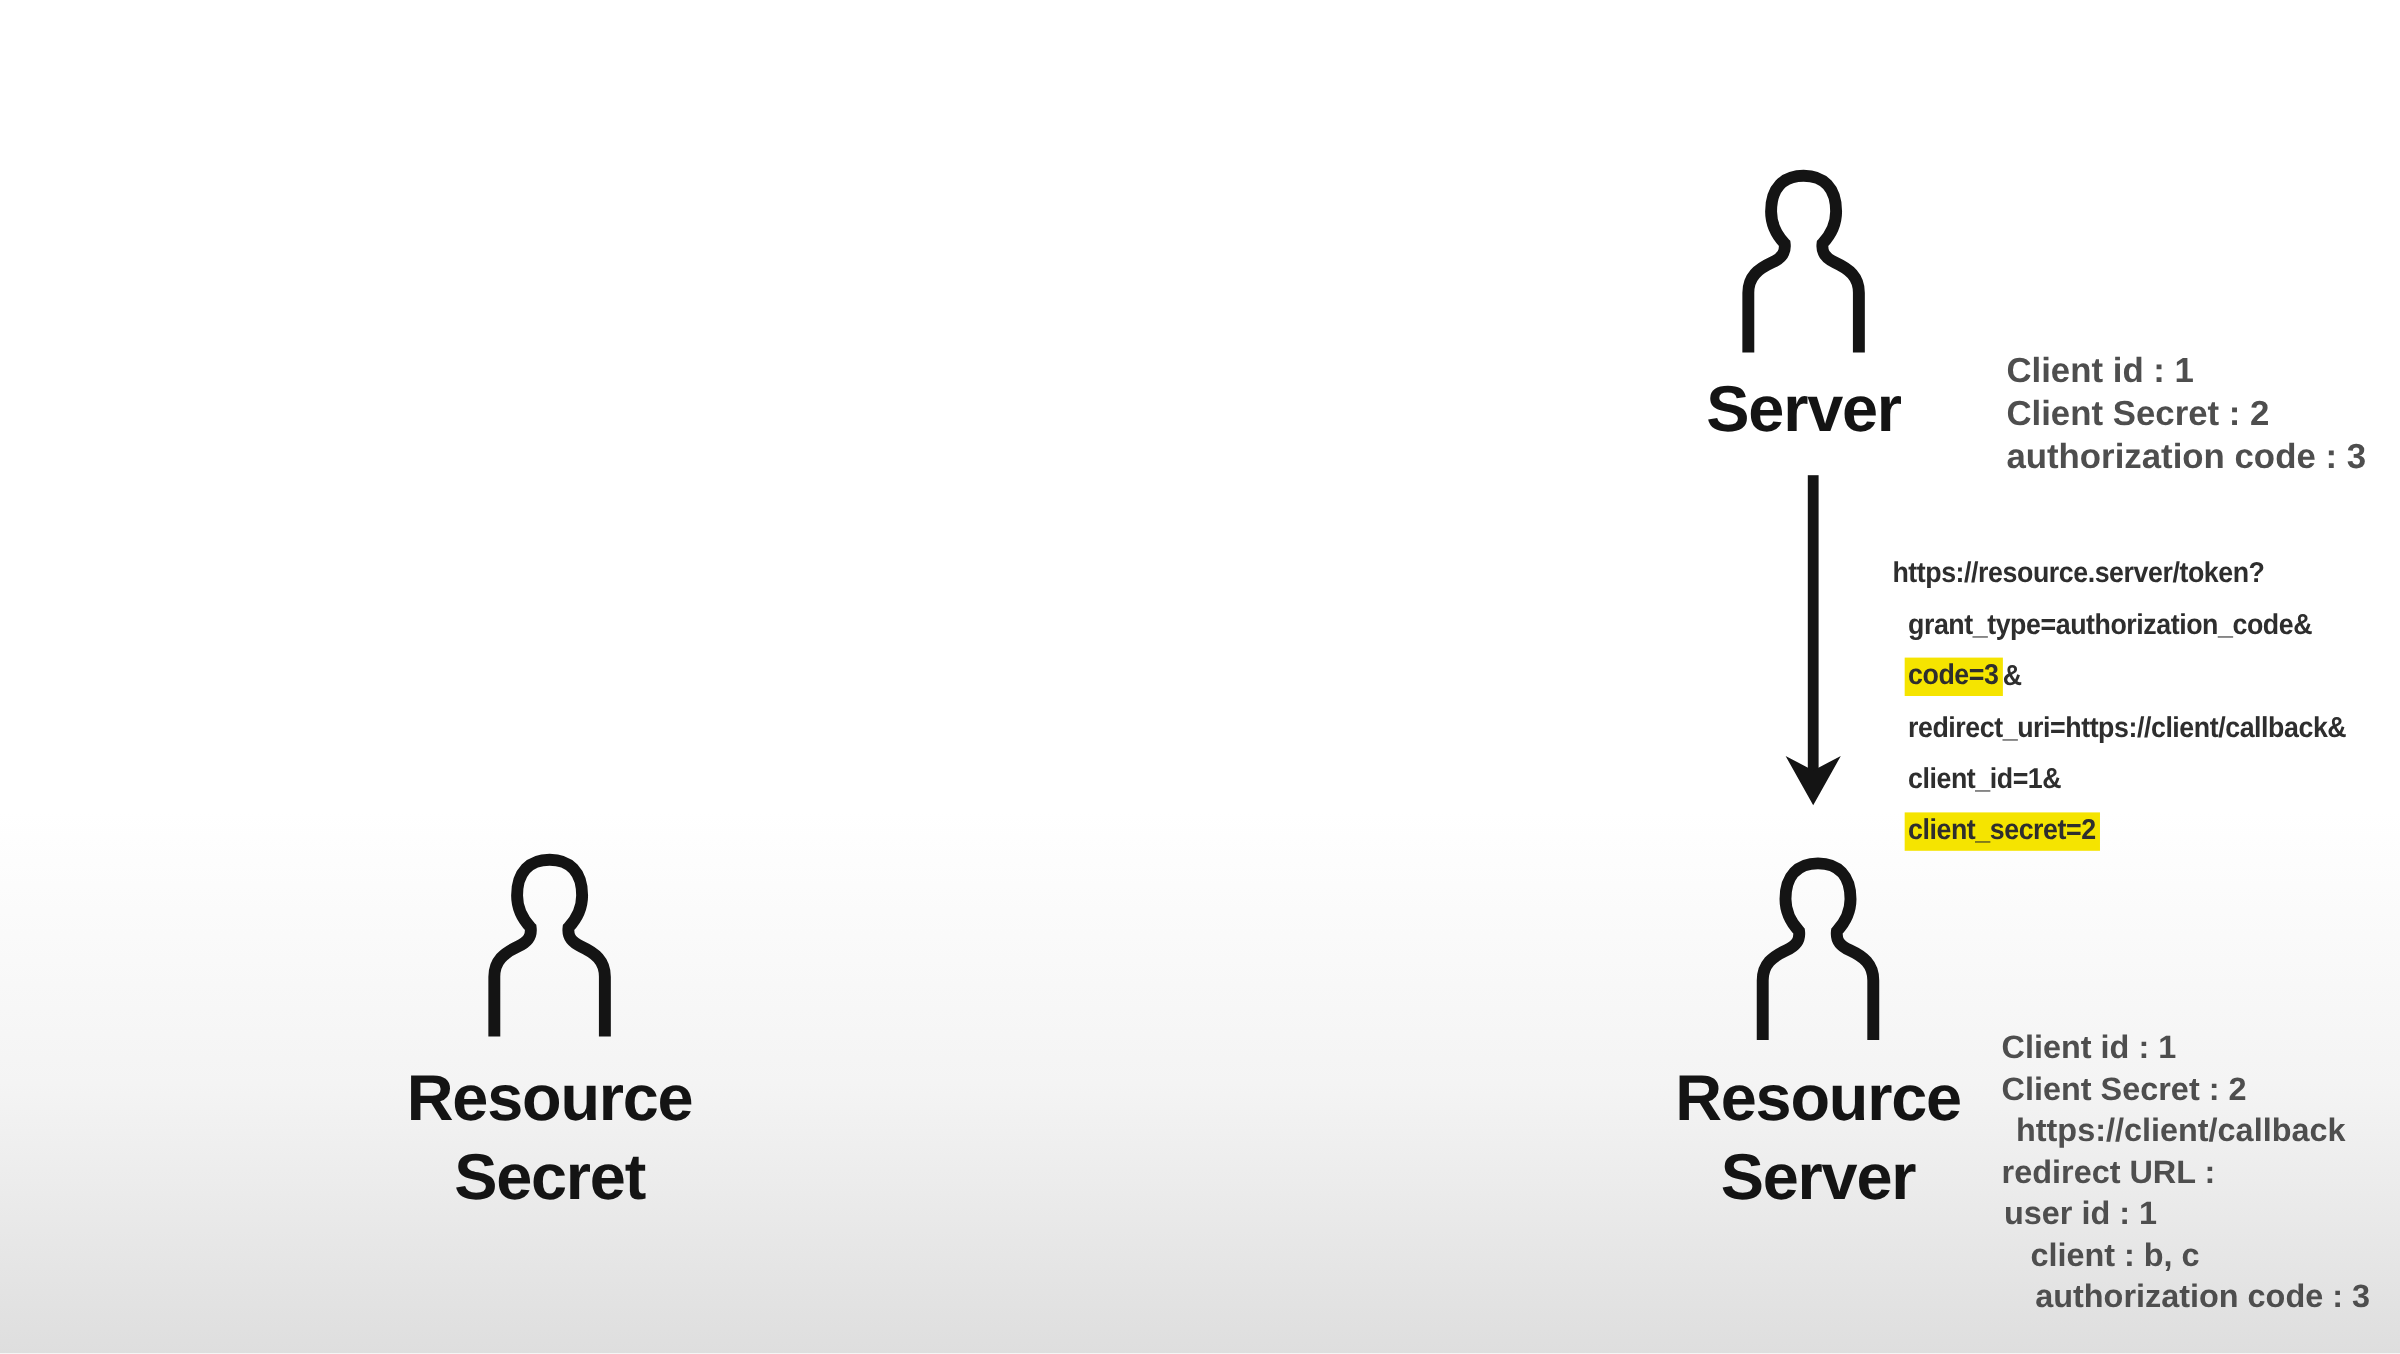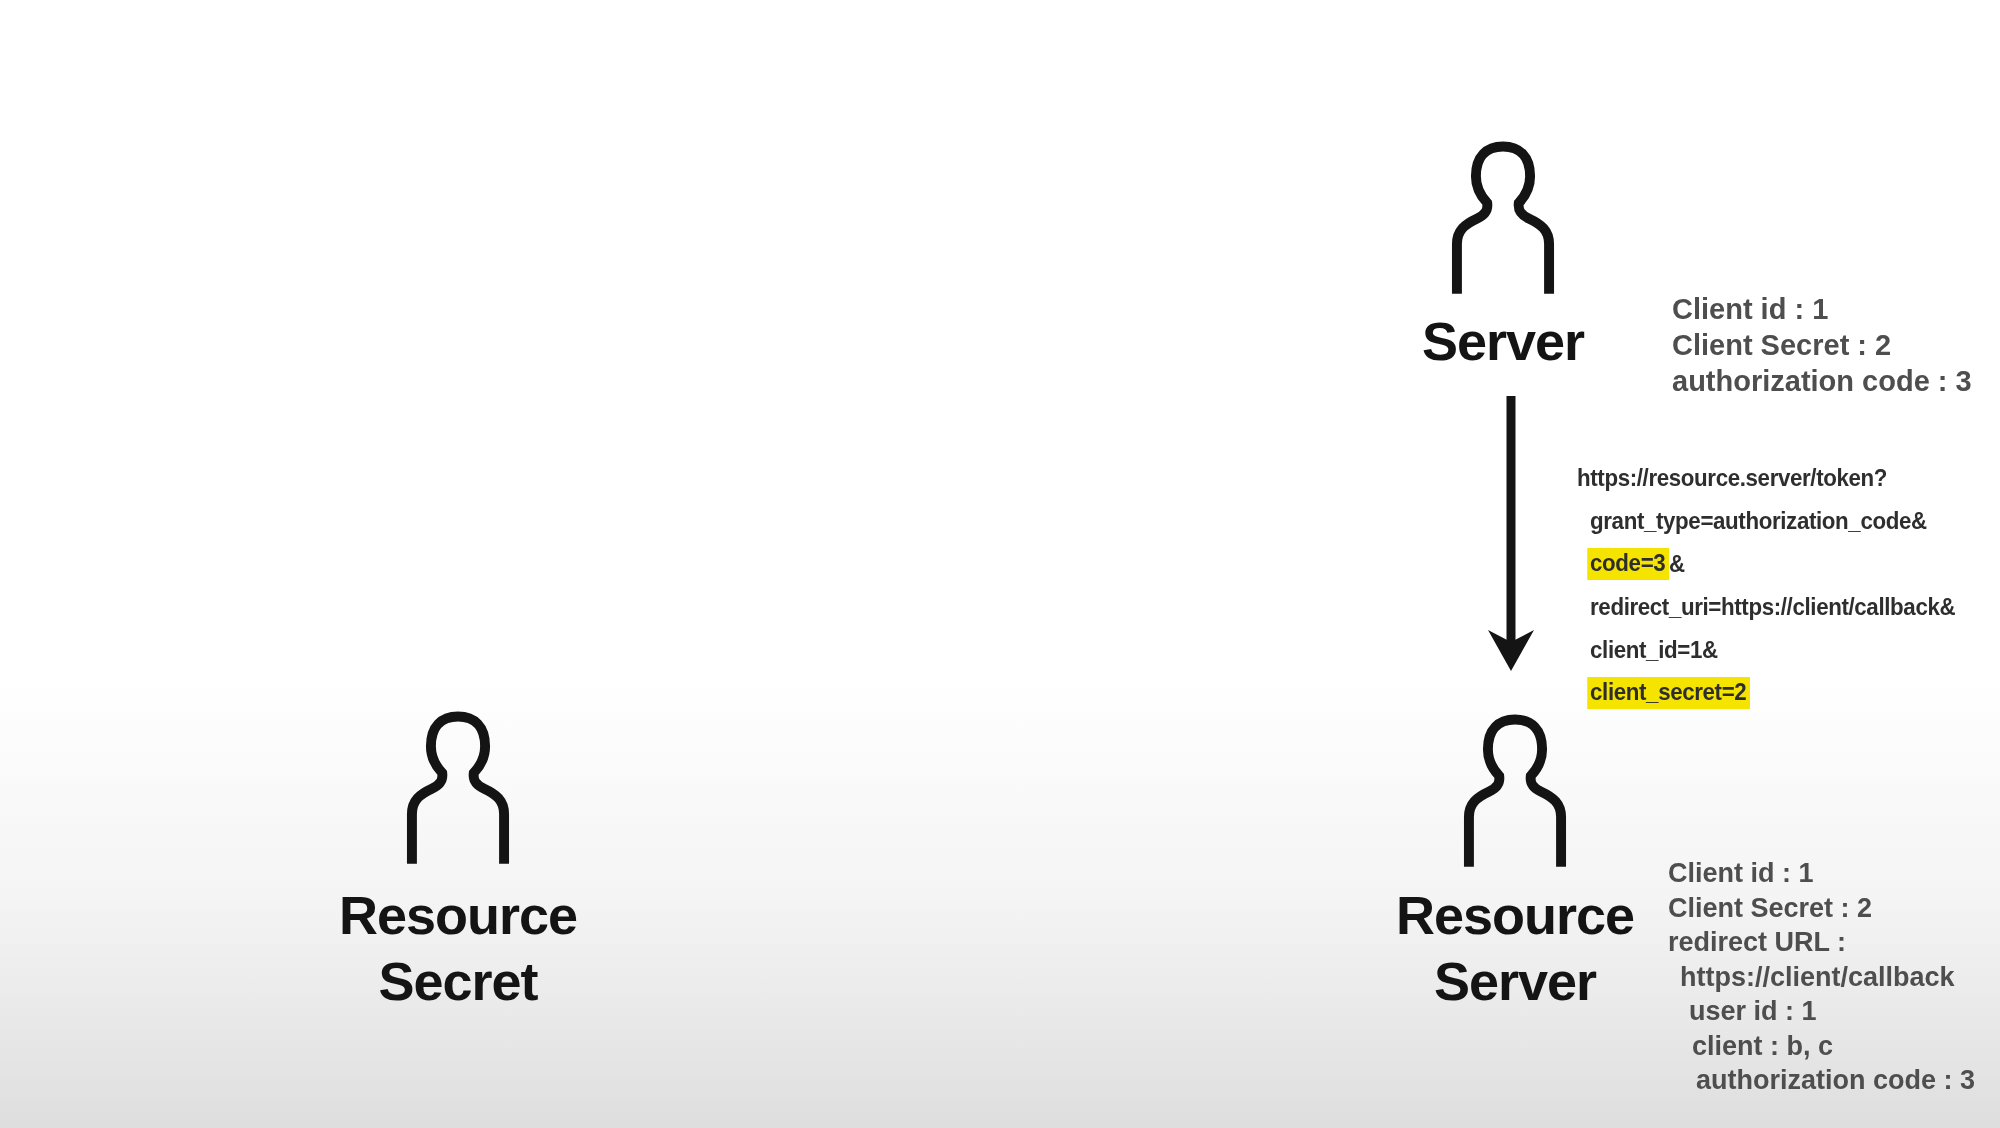--- a/index.html
+++ b/index.html
@@ -106,20 +106,20 @@
     <path d="M 11 172 L 11 117 C 11 102 20 95 33 89 C 43 84.5 45.5 79 44.5 71.5 C 35.5 62 32 52 32 42 C 32 20 44 9 62 9 C 80 9 92 20 92 42 C 92 52 88.5 62 79.5 71.5 C 78.5 79 81 84.5 91 89 C 104 95 113 102 113 117 L 113 172" fill="none" stroke="#141414" stroke-width="11"></path>
   </svg>
   <div class="entity-label" style="left:1345px; top:882px;">
     <div>Resource</div>
     <div>Server</div>
   </div>
 
   <div class="info rs-info">
     <div>Client id : 1</div>
     <div>Client Secret : 2</div>
+    <div style="padding-left:12px;">https://client/callback</div>
     <div>redirect URL :</div>
-    <div style="padding-left:12px;">https://client/callback</div>
-    <div style="padding-left:2px;margin-left:19px;">user id : 1</div>
+    <div style="padding-left:2px;">user id : 1</div>
     <div style="padding-left:24px;">client : b, c</div>
     <div style="padding-left:28px;">authorization code : 3</div>
   </div>
 
 </div>
 
 </body></html>

